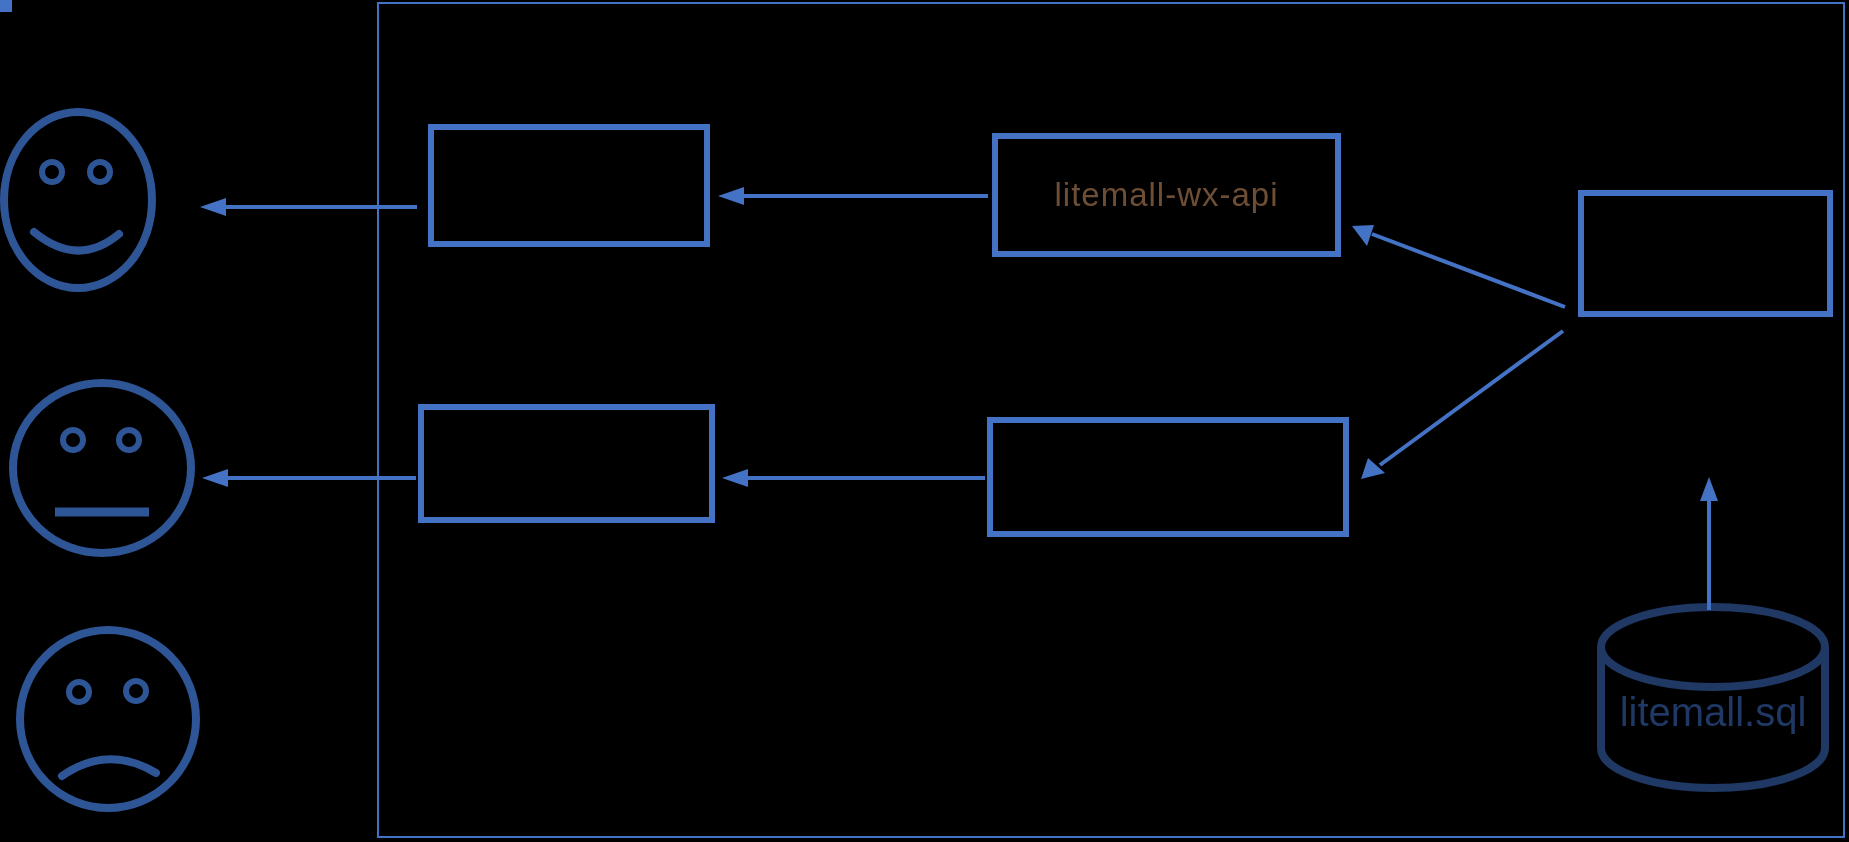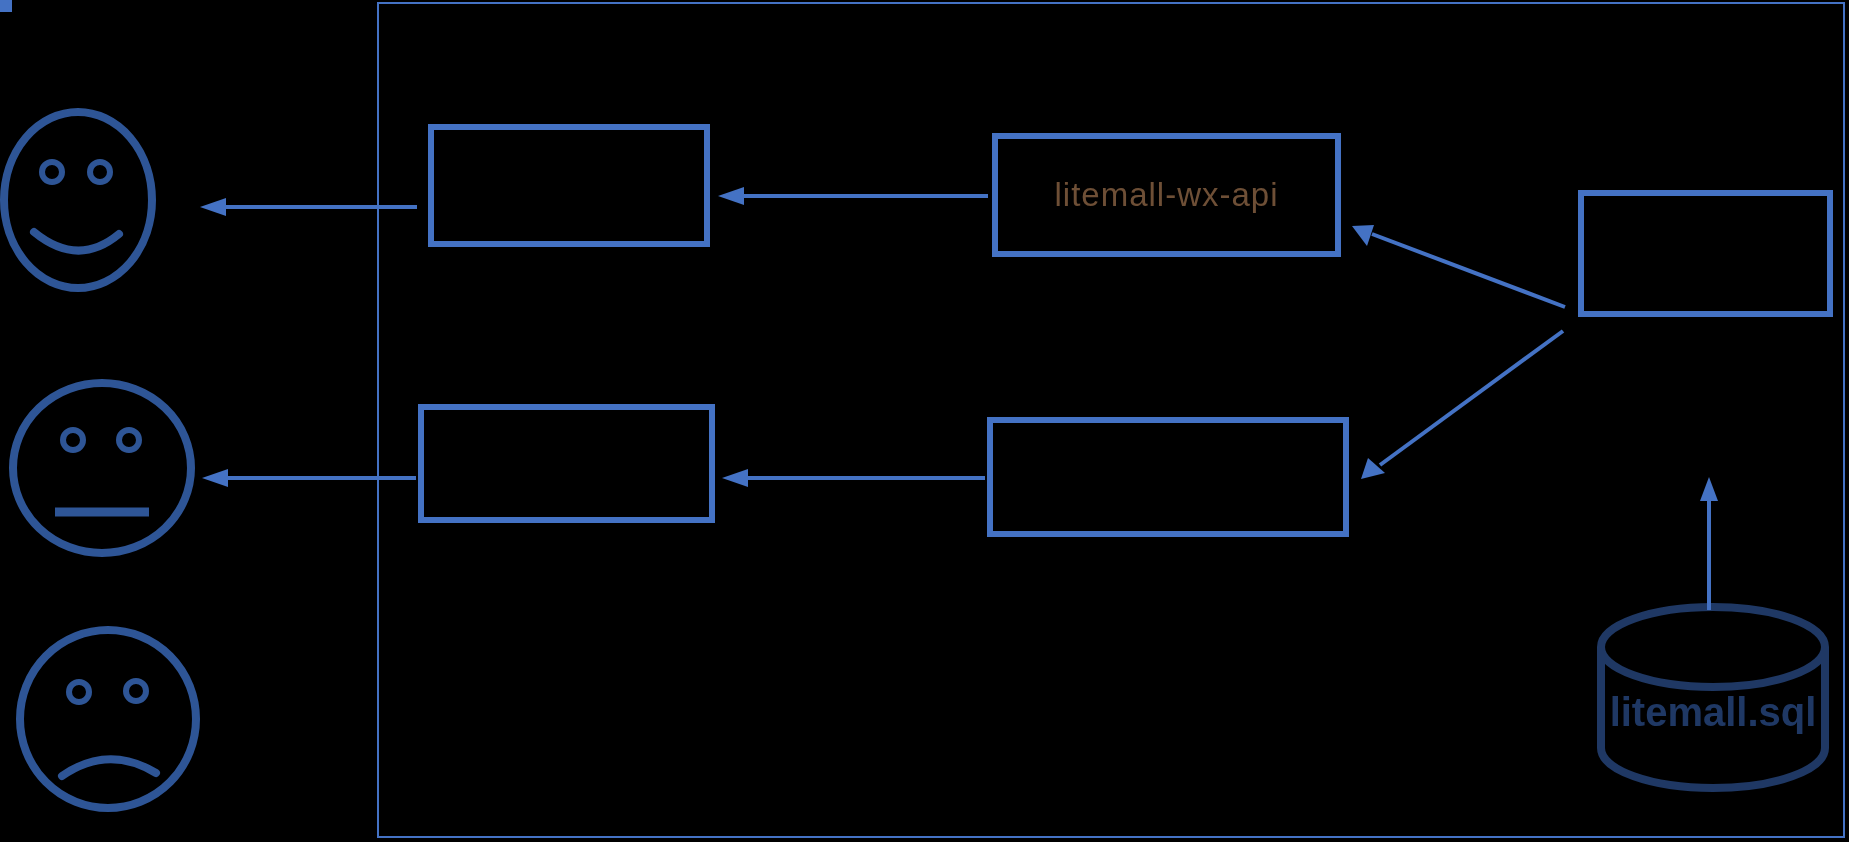--- a/index.html
+++ b/index.html
@@ -50,21 +50,21 @@
     letter-spacing: 1px;
     white-space: nowrap;
   }
   .db-label {
     position: absolute;
     left: 1601px; top: 690px;
     width: 224px;
     text-align: center;
     color: #1F3864;
     font-size: 40px;
-    font-weight: bold;
+    font-weight: normal;
     white-space: nowrap;
   }
 </style>
 </head>
 <body>
 
 <div class="canvas">
 
   <div class="boundary-rect"></div>
 

